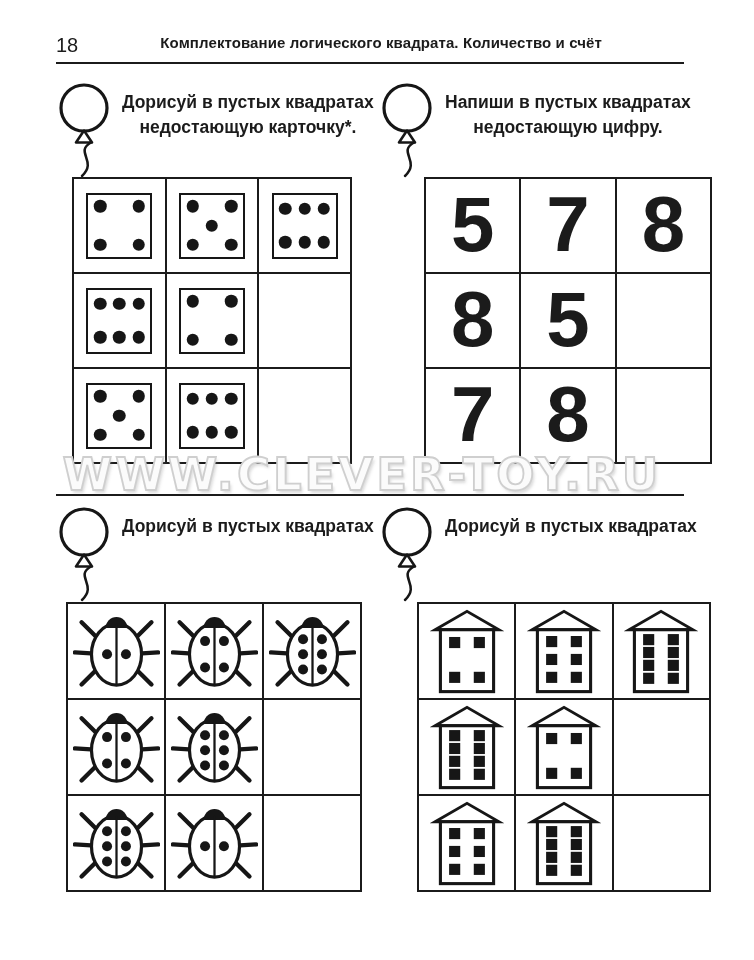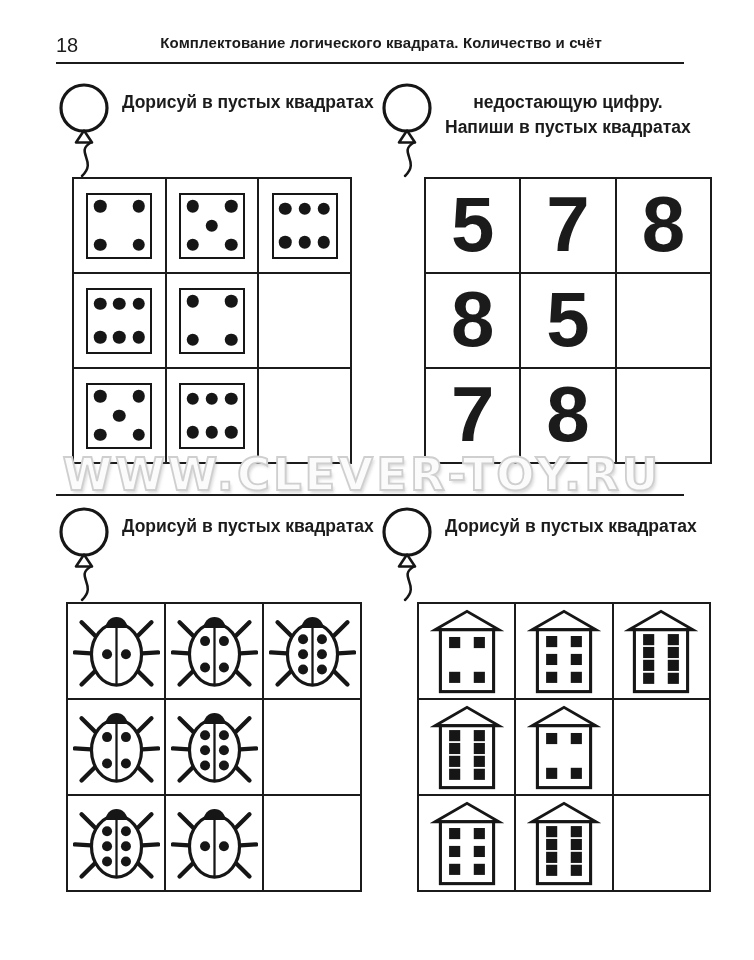--- a/index.html
+++ b/index.html
@@ -69,34 +69,35 @@
   <section class="task t-cards">
     <span class="balloon">
       <svg width="54" height="100" viewBox="0 0 54 100">
         <circle cx="26" cy="26" r="23" fill="#fff" stroke="#161616" stroke-width="3.2"></circle>
         <polygon points="26,48.5 18,60.5 34,60.5" fill="#fff" stroke="#161616" stroke-width="2.6" stroke-linejoin="round"></polygon>
         <path d="M33,60.5 C16,70 40,79 24,94" fill="none" stroke="#161616" stroke-width="2.5" stroke-linecap="round"></path>
       </svg>
     </span>
     <div class="lines">
       <div>Дорисуй в пустых квадратах</div>
+      <div>недостающую карточку*.</div>
     </div>
   </section>
 
   <section class="task t-digits">
     <span class="balloon">
       <svg width="54" height="100" viewBox="0 0 54 100">
         <circle cx="26" cy="26" r="23" fill="#fff" stroke="#161616" stroke-width="3.2"></circle>
         <polygon points="26,48.5 18,60.5 34,60.5" fill="#fff" stroke="#161616" stroke-width="2.6" stroke-linejoin="round"></polygon>
         <path d="M33,60.5 C16,70 40,79 24,94" fill="none" stroke="#161616" stroke-width="2.5" stroke-linecap="round"></path>
       </svg>
     </span>
     <div class="lines">
+      <div>Напиши в пустых квадратах</div>
       <div>недостающую цифру.</div>
-      <div>Напиши в пустых квадратах</div>
     </div>
   </section>
 
   <section class="task t-ladybugs">
     <span class="balloon">
       <svg width="54" height="100" viewBox="0 0 54 100">
         <circle cx="26" cy="26" r="23" fill="#fff" stroke="#161616" stroke-width="3.2"></circle>
         <polygon points="26,48.5 18,60.5 34,60.5" fill="#fff" stroke="#161616" stroke-width="2.6" stroke-linejoin="round"></polygon>
         <path d="M33,60.5 C16,70 40,79 24,94" fill="none" stroke="#161616" stroke-width="2.5" stroke-linecap="round"></path>
       </svg>

